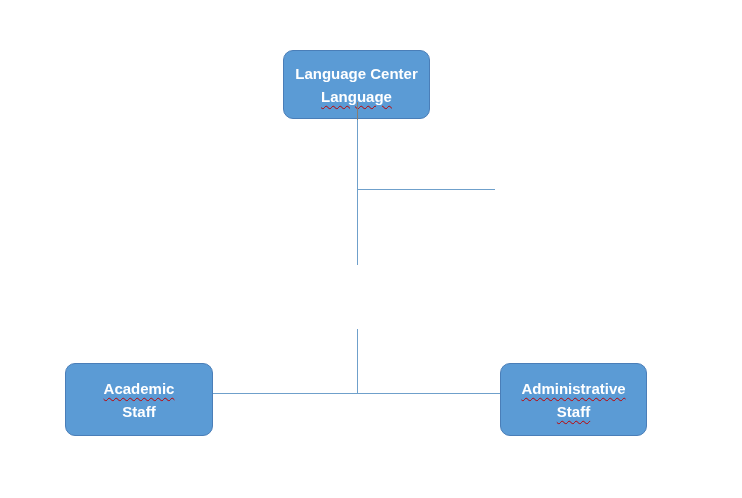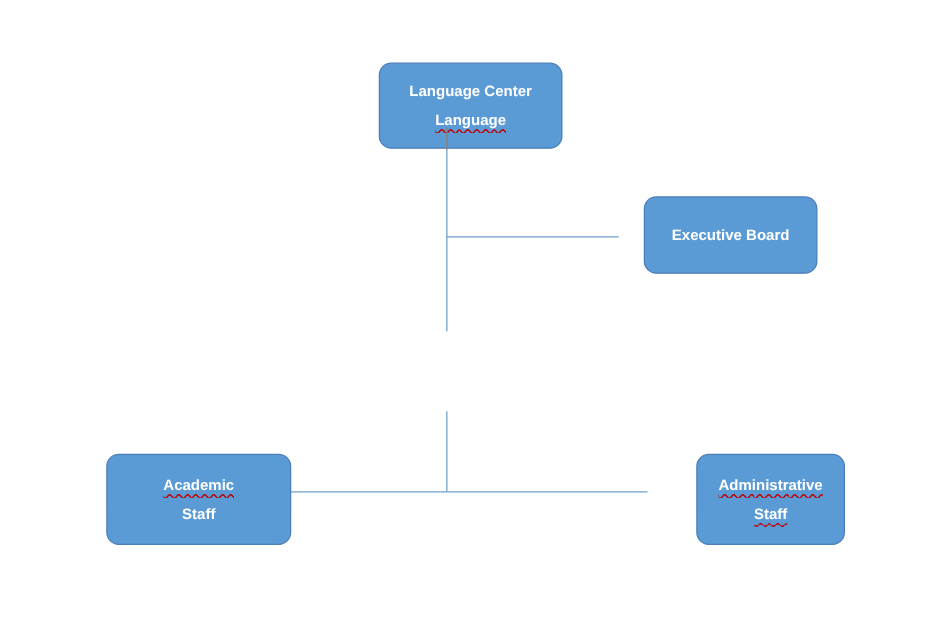--- a/index.html
+++ b/index.html
@@ -12,45 +12,44 @@
     overflow: hidden;
   }
   .node {
     position: absolute;
     box-sizing: border-box;
     background: #5B9BD5;
     border: 1px solid #4A7EB8;
     border-radius: 10px;
     color: #FFFFFF;
     font-weight: bold;
-    font-size: 12px;
+    font-size: 15px;
     line-height: 23px;
     display: flex;
     flex-direction: column;
     align-items: center;
     justify-content: center;
     text-align: center;
-    margin-left: 20px;
   }
   .node .line { display: block; }
   .sq {
     text-decoration: underline wavy #C00000;
     text-decoration-thickness: 1px;
     text-underline-offset: 3px;
   }
   .conn { position: absolute; background: #6FA0CB; }
   .conn.h { height: 1px; }
   .conn.v { width: 1px; }
   .stub { position: absolute; width: 1px; background: #8A7D70; }
 
   #node-director      { left: 283px; top: 50px;  width: 147px; height: 69px; }
   #node-executive     { left: 495px; top: 157px; width: 139px; height: 62px; }
   #node-assistant     { left: 283px; top: 265px; width: 148px; height: 64px; }
   #node-academic      { left: 65px;  top: 363px; width: 148px; height: 73px; }
-  #node-administrative{ left: 537px; top: 363px; width: 119px; height: 73px; }
+  #node-administrative{ left: 500px; top: 363px; width: 147px; height: 73px; }
 
   #conn-director-assistant { left: 357px; top: 120px; height: 145px; }
   #conn-branch-executive   { left: 357px; top: 189px; width: 138px; }
   #conn-assistant-down     { left: 357px; top: 329px; height: 64px; }
   #conn-staff-horizontal   { left: 213px; top: 393px; width: 305px; }
   #conn-stub-director      { left: 357px; top: 102px; height: 18px; }
 </style>
 </head>
 <body>
 
@@ -59,23 +58,20 @@
   <div class="conn v" id="conn-director-assistant"></div>
   <div class="conn h" id="conn-branch-executive"></div>
   <div class="conn v" id="conn-assistant-down"></div>
   <div class="conn h" id="conn-staff-horizontal"></div>
 
   <div class="node" id="node-director">
     <span class="line">Language Center</span>
     <span class="line sq">Language</span>
   </div>
 
-  <div class="node" id="node-executive">
-    <span class="line">Executive Board</span>
-  </div>
 
 
   <div class="node" id="node-academic">
     <span class="line sq">Academic</span>
     <span class="line">Staff</span>
   </div>
 
   <div class="node" id="node-administrative">
     <span class="line sq">Administrative</span>
     <span class="line sq">Staff</span>

